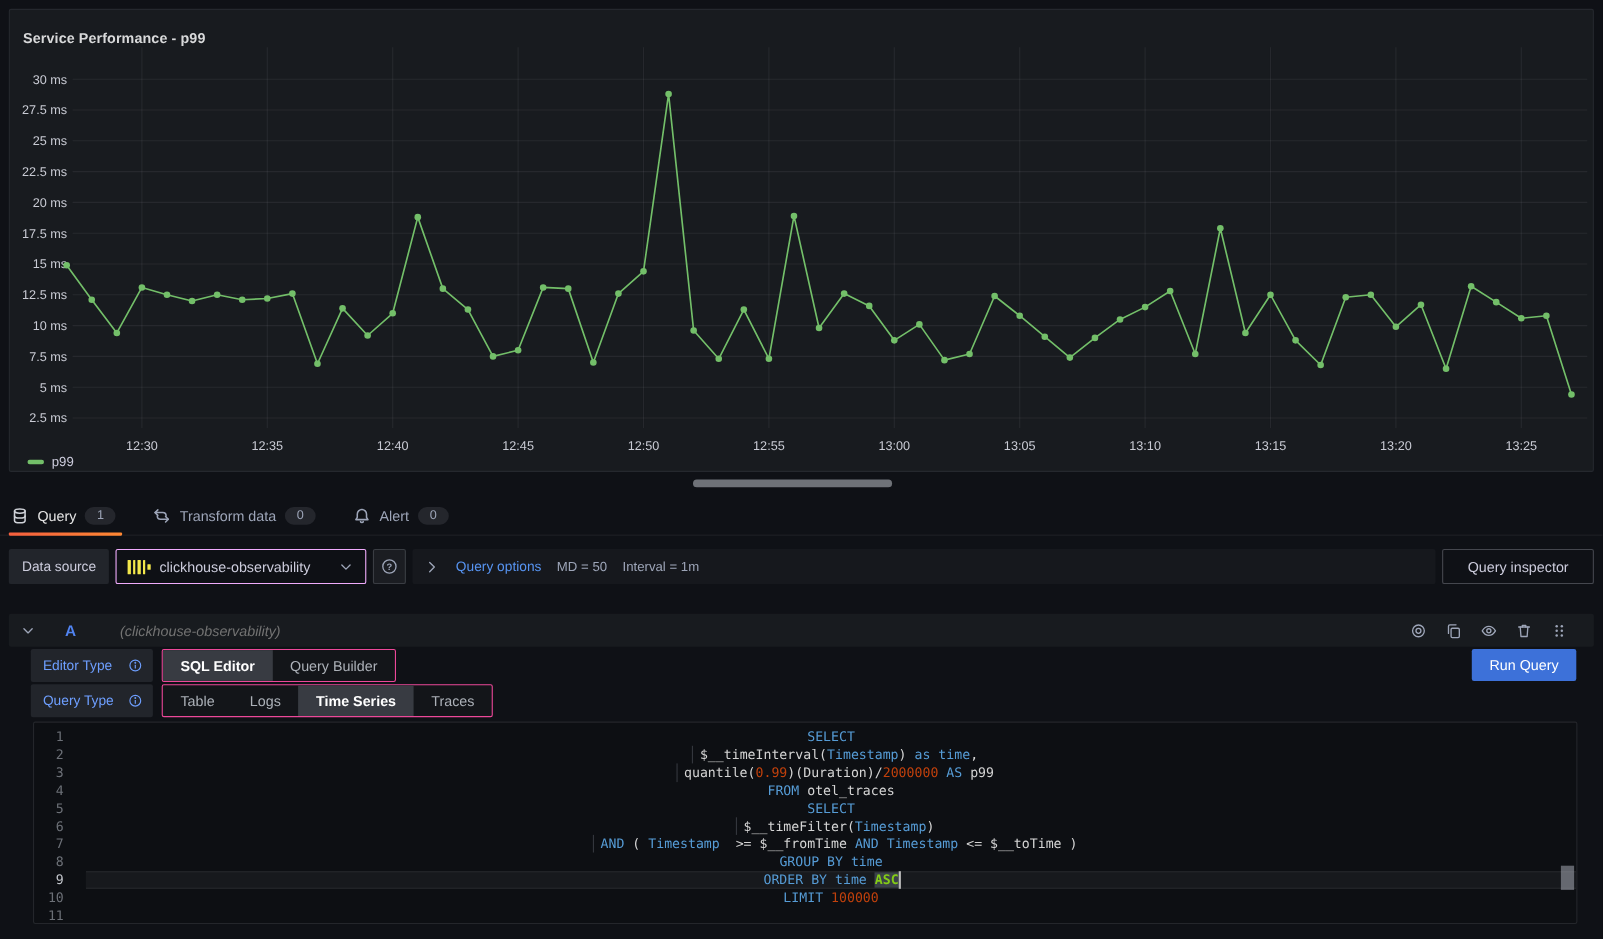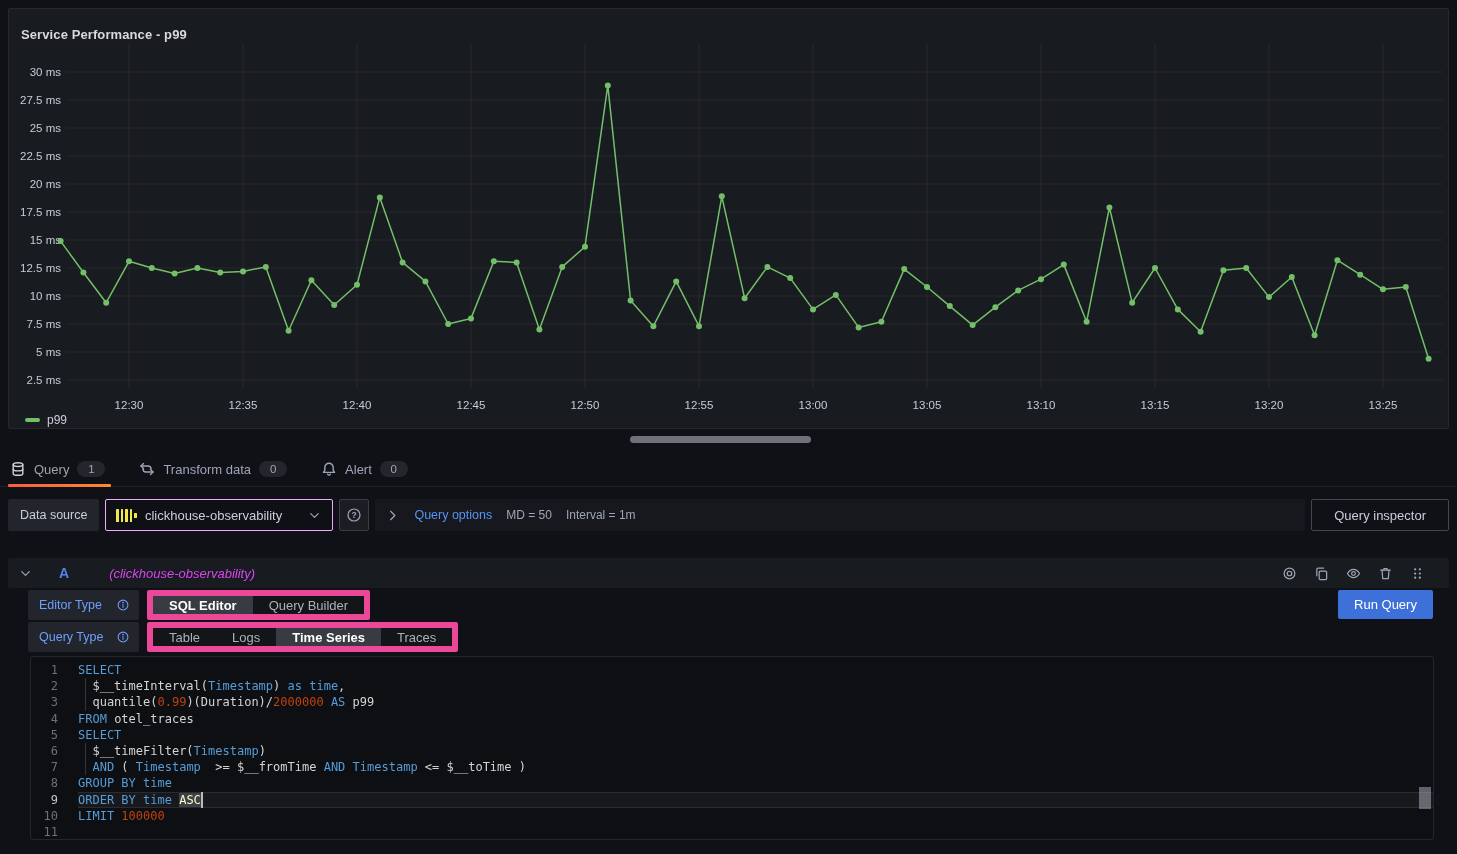--- a/index.html
+++ b/index.html
@@ -15,21 +15,21 @@
   .legend-swatch{width:15px;height:4px;border-radius:2px;background:#73BF69;}
   .legend-label{font-size:12px;color:#CCCCDC;}
 
   .hscrollbar{position:absolute;left:630px;top:436px;width:181px;height:7px;border-radius:4px;background:#6F7278;}
 
   
   .tabs-bar{position:absolute;left:0;top:452px;width:1457px;height:35px;display:flex;align-items:center;
     padding-left:8px;box-sizing:border-box;border-bottom:1px solid #1E2025;gap:26px;}
   .tab{position:relative;height:35px;display:flex;align-items:center;gap:8px;padding:0 6px 0 2px;cursor:pointer;}
   .tab .tab-label{font-size:13px;color:#9DA5B8;}
-  .tab.active .tab-label{color:#a3a3a3;font-weight:500;}
+  .tab.active .tab-label{color:#e5e5e5;font-weight:500;}
   .tab.active::after{content:"";position:absolute;left:0;right:0;bottom:0;height:3px;border-radius:1px;
     background:linear-gradient(90deg,#F55F3E,#FF8833);}
   .badge{display:inline-flex;justify-content:center;align-items:center;min-width:12px;padding:2px 8px;
     background:#24262C;border-radius:10px;font-size:11.5px;color:#9DA5B8;}
   .ticon{width:16px;height:16px;stroke:#9DA5B8;fill:none;stroke-width:1.4;stroke-linecap:round;stroke-linejoin:round;}
   .tab.active .ticon{stroke:#CFD2D8;}
 
   
   .ds-row{position:absolute;left:8px;right:8px;top:499px;height:32px;display:flex;align-items:stretch;gap:6px;}
   .ds-label{display:flex;align-items:center;padding:0 12px;background:#22252B;border-radius:2px;
@@ -45,55 +45,55 @@
   .opts-strip{flex:1;display:flex;align-items:center;gap:14px;background:#16181D;border-radius:2px;padding:0 10px;}
   .opts-link{font-size:12.5px;color:#5794F2;font-weight:500;cursor:pointer;}
   .opts-meta{font-size:12px;color:#9DA5B8;}
   .ghost-btn{display:flex;align-items:center;justify-content:center;padding:0 22px;background:transparent;
     border:1px solid #45474E;border-radius:2px;font-size:13px;color:#CCCCDC;cursor:pointer;}
 
   
   .qrow-head{position:absolute;left:8px;right:8px;top:558px;height:30px;background:#181B1F;border-radius:2px;
     display:flex;align-items:center;padding:0 24px 0 10px;box-sizing:border-box;gap:18px;}
   .qrow-ref{font-size:14px;font-weight:600;color:#5083F0;margin-left:8px;cursor:pointer;}
-  .qrow-note{font-size:13px;font-style:italic;color:#d946ef;margin-left:22px;}
+  .qrow-note{font-size:13px;font-style:italic;color:#737373;margin-left:22px;}
   .qrow-actions{margin-left:auto;display:flex;align-items:center;gap:17px;}
   .aicon{width:15px;height:15px;stroke:#9DA5B8;fill:none;stroke-width:1.3;stroke-linecap:round;stroke-linejoin:round;cursor:pointer;}
   .aicon.filled{fill:#9DA5B8;stroke:none;}
 
   
   .opt-row{position:absolute;left:28px;height:30px;display:flex;align-items:stretch;gap:8px;}
   .row-editor-type{top:590px;}
   .row-query-type{top:622px;}
   .opt-label{display:flex;align-items:center;gap:10px;width:111px;box-sizing:border-box;padding:0 9px 0 11px;
     background:#22252B;border-radius:2px;font-size:12.5px;color:#6E9FFF;justify-content:space-between;}
   .info-ic{width:14px;height:14px;stroke:#6E9FFF;fill:none;stroke-width:1.2;}
-  .seg-group{display:flex;align-items:stretch;border:6px solid #ec4899;border-radius:2px;overflow:hidden;background:#131519;}
+  .seg-group{display:flex;align-items:stretch;border:1px solid #ec4899;border-radius:2px;overflow:hidden;background:#131519;}
   .seg{display:flex;align-items:center;padding:0 16px;font-size:13px;color:#ACB1B8;cursor:pointer;white-space:nowrap;}
   .seg.sel{background:#383B42;color:#FFFFFF;font-weight:600;}
   .run-btn{position:absolute;top:590px;right:24px;width:95px;height:29px;background:#3D71D9;color:#fff;
     border:none;border-radius:2px;font-size:13px;font-weight:500;font-family:inherit;cursor:pointer;}
 
   
   .code-editor{position:absolute;left:30px;top:656px;width:1404px;height:184px;box-sizing:border-box;
     background:#0D0F13;border:1px solid #24262B;border-radius:2px;overflow:hidden;
     font-family:"DejaVu Sans Mono","Liberation Mono",monospace;font-size:12px;}
   .code-lines{position:absolute;left:0;top:5px;right:0;}
   .code-line{display:flex;height:16.2px;line-height:16.2px;white-space:pre;}
   .ln{display:inline-block;width:27px;text-align:right;color:#6C7077;flex:none;}
-  .lc{flex:1;margin-left:20px;position:relative;}
+  .lc{flex:1;margin-left:20px;position:relative;text-align:center;}
   .code-line.cur .ln{color:#C2C5CB;}
   .code-line.cur .lc{background:rgba(255,255,255,0.045);
     box-shadow:inset 0 1px 0 rgba(255,255,255,0.08),inset 0 -1px 0 rgba(255,255,255,0.08);}
   .tok-k{color:#569CD6;}
   .tok-n{color:#c2410c;}
   .tok-p{color:#D4D4D4;}
   .tok-g{display:inline-block;width:2ch;background:linear-gradient(#33363D,#33363D) no-repeat;
     background-size:1px 100%;background-position:1ch 0;}
-  .tok-sel{color:#fef9c3;background:#3A4149;position:relative;}
+  .tok-sel{color:#84cc16;background:#3A4149;position:relative;font-weight:bold;}
   .tok-sel::after{content:"";position:absolute;right:-2px;top:-1px;bottom:-1px;width:2px;background:#BBBBBB;}
   .ed-scroll{position:absolute;right:2px;top:130px;width:12px;height:22px;background:rgba(165,170,180,0.55);}
 </style>
 </head>
 <body>
 
 <div class="stage">
 
   <section class="panel">
     <svg id="chart-svg" class="chart-svg" width="1439" height="419" viewBox="0 0 1439 419">

